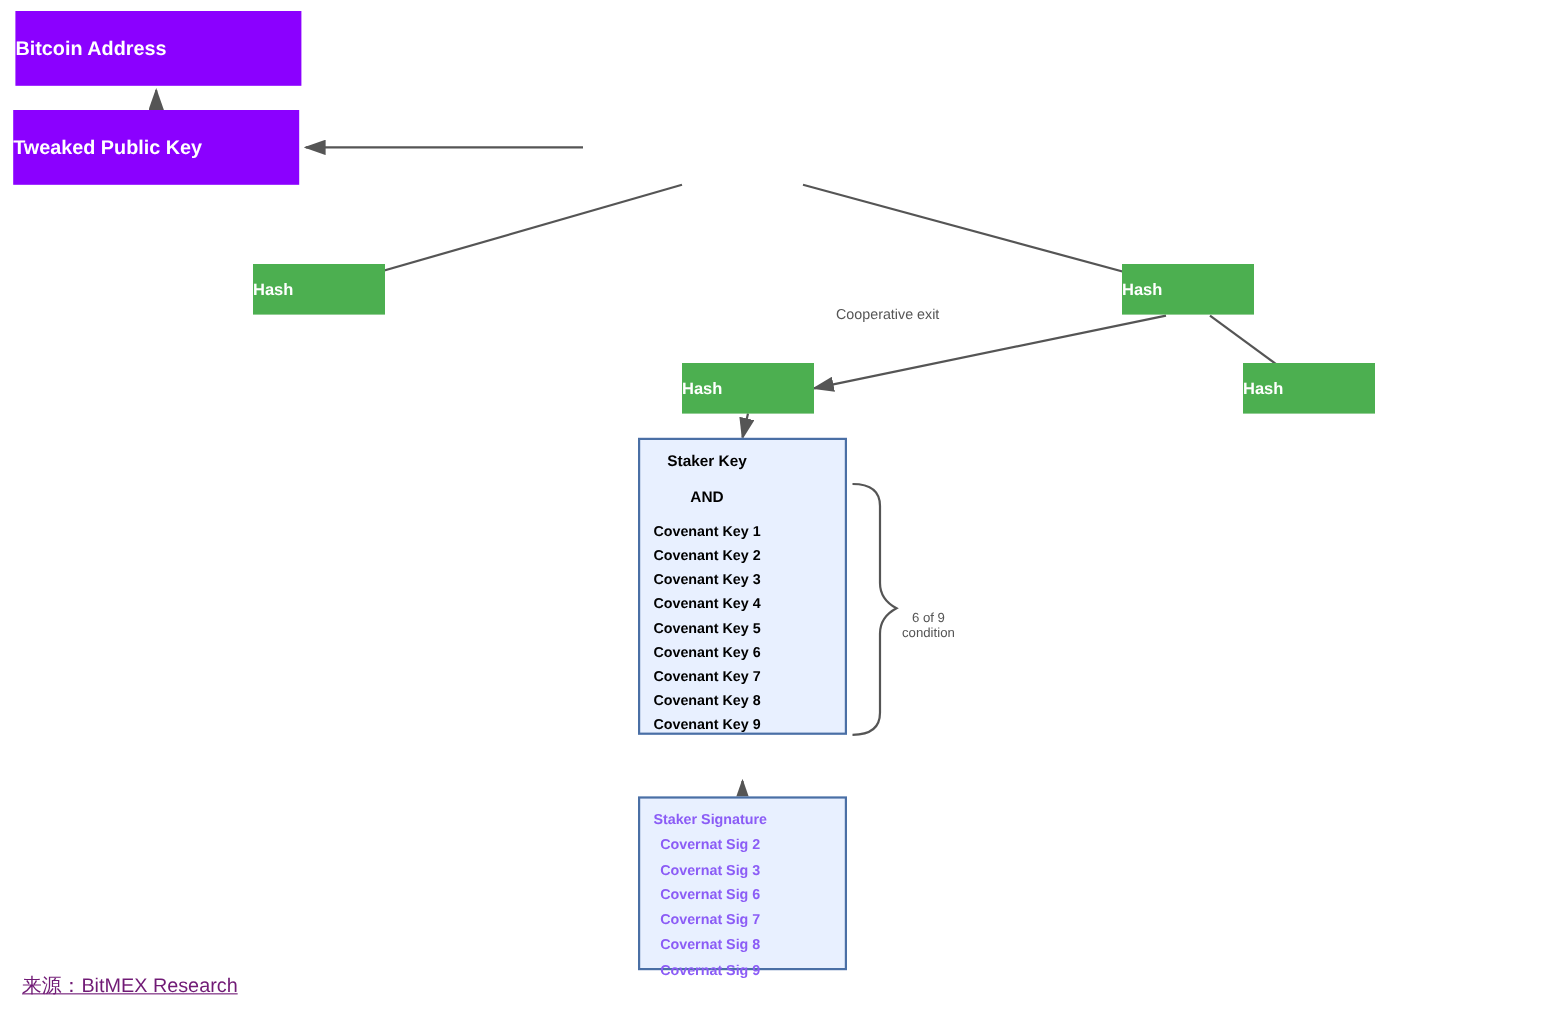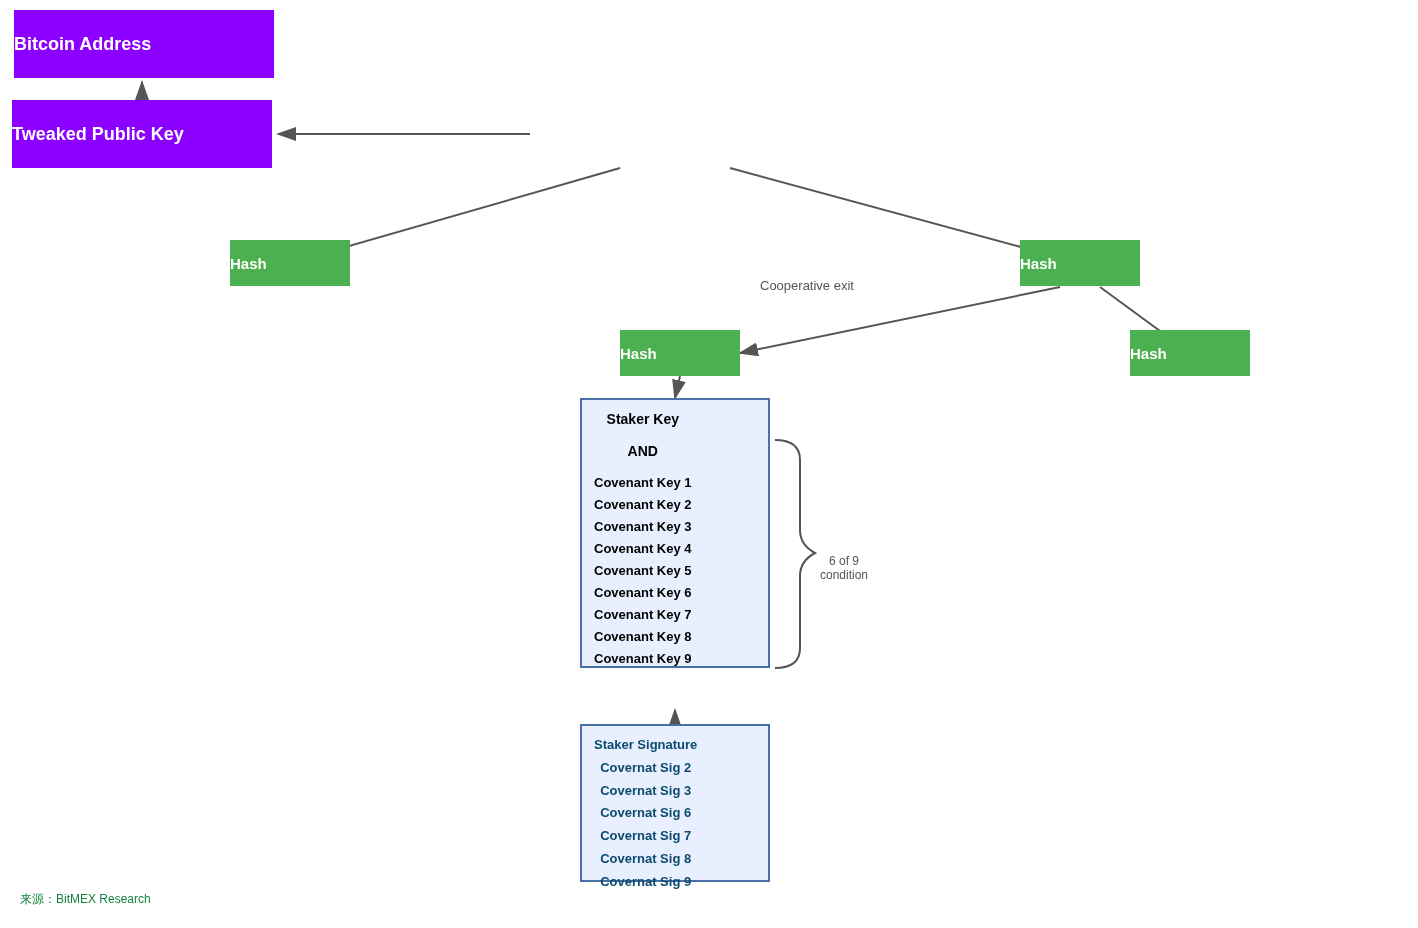--- a/index.html
+++ b/index.html
@@ -33,40 +33,41 @@
       color: white;
       border: none;
     }
     .node-blue-outline {
       background: #e8f0ff;
       color: #000;
       border: 2px solid #4a6fa5;
     }
     .node-blue-outline-sig {
       background: #e8f0ff;
-      color: #0c4a6e;
+      color: #8b5cf6;
       border: 2px solid #4a6fa5;
     }
     .label-text {
       font-size: 13px;
       color: #555;
       position: absolute;
     }
     svg.arrows {
       position: absolute;
       top: 0;
       left: 0;
       width: 1418px;
       height: 928px;
       pointer-events: none;
     }
     .source-label {
       position: absolute;
-      font-size: 12px;
-      color: #15803d;
+      font-size: 18px;
+      color: #701a75;
+      text-decoration: underline;
     }
     .brace-label {
       position: absolute;
       font-size: 13px;
       color: #555;
       text-align: center;
     }
     .staker-box-content {
       display: flex;
       flex-direction: column;

